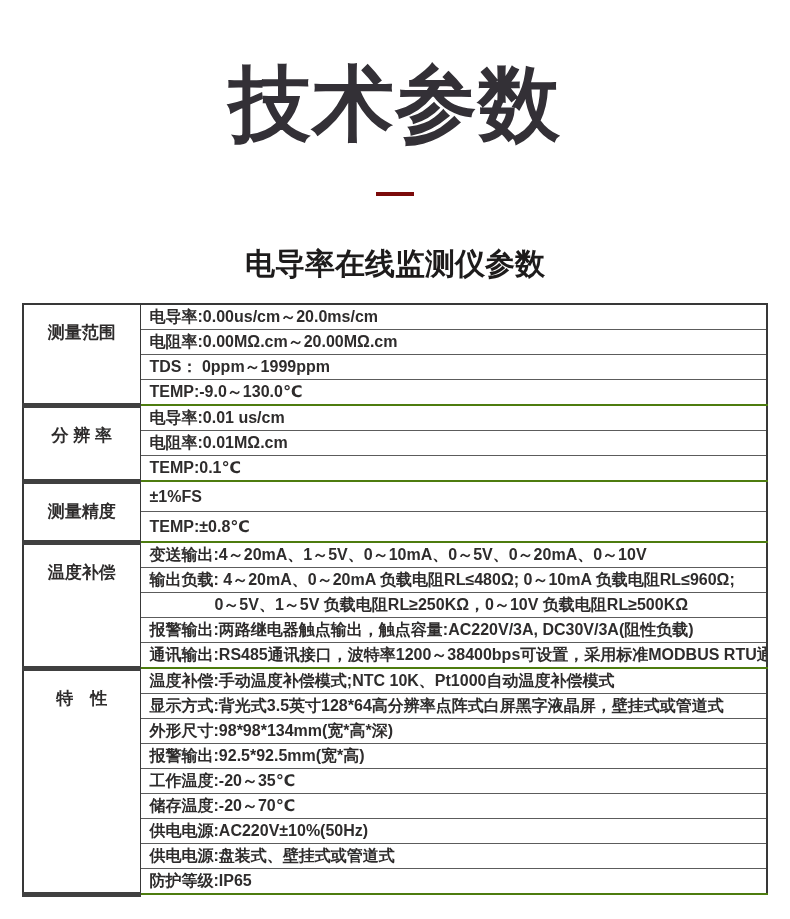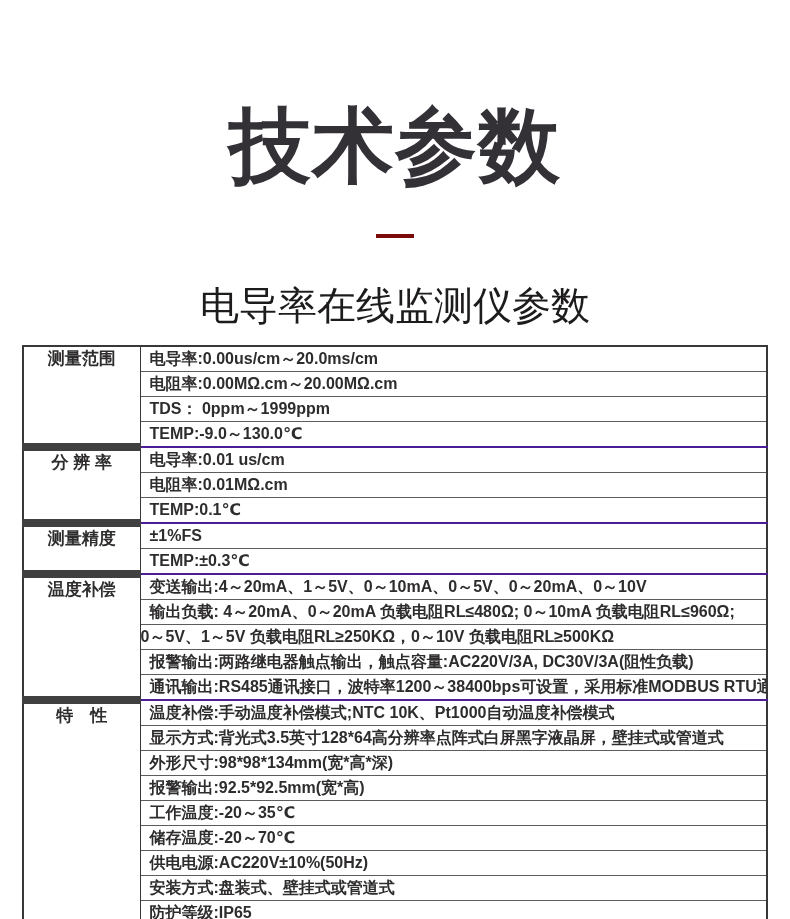--- a/index.html
+++ b/index.html
@@ -7,77 +7,78 @@
     margin: 0; padding: 0;
     width: 790px; height: 919px;
     background: #ffffff;
     font-family: "Liberation Sans", "DejaVu Sans", sans-serif;
     color: #2e2c2c;
     overflow: hidden;
   }
   .page { width: 790px; height: 919px; background: #fff; }
 
   .main-title {
-    margin: 104px 0 0 0;
+    margin: 62px 0 0 0;
     text-align: center;
     font-size: 82px;
     line-height: 84px;
     font-weight: 900;
     letter-spacing: 1px;
     color: #333036;
   }
   .title-divider {
     width: 38px; height: 4px;
     background: #7b0a0a;
     margin: 46px auto 0 auto;
   }
   .sub-title {
     margin: 52px 0 0 0;
     text-align: center;
-    font-size: 39px;
+    font-size: 30px;
     line-height: 32px;
-    font-weight: normal;
+    font-weight: bold;
     color: #1d1b1b;
   }
 
   table.spec-table {
     border-collapse: collapse;
     table-layout: fixed;
     margin: 23px 0 0 22px;
     width: 746px;
     border: 2px solid #383838;
   }
   table.spec-table th {
     width: 117px;
     vertical-align: top;
     text-align: center;
     font-size: 17px;
     line-height: 24px;
     font-weight: bold;
     color: #2e2c2c;
-    padding: 0;
+    padding: 16px;
     border-right: 1px solid #383838;
-    border-bottom: 8px solid #404040;
+    border-bottom: 5px solid #404040;
     white-space: pre;
   }
   table.spec-table td {
     font-size: 16px;
     line-height: 24px;
     height: 24px;
     font-weight: bold;
     color: #2e2c2c;
     padding: 0 4px 0 9px;
     border-bottom: 1px solid #5c5c5c;
     white-space: nowrap;
     overflow: hidden;
   }
   table.spec-table tr.section-end td {
-    border-bottom: 2px solid #4c1d95;
+    border-bottom: 2px solid #4d7c0f;
   }
   table.spec-table td.center {
+    text-align: center;
     padding-left: 0;
   }
 </style>
 </head>
 <body>
 
 <div class="page">
 
   <h1 class="main-title">技术参数</h1>
 
@@ -108,21 +109,21 @@
           <td>电阻率:0.01MΩ.cm</td>
         </tr>
         <tr class="section-end">
           <td>TEMP:0.1℃</td>
         </tr>
         <tr>
           <th rowspan="2">测量精度</th>
           <td>±1%FS</td>
         </tr>
         <tr class="section-end">
-          <td>TEMP:±0.3℃</td>
+          <td>TEMP:±0.8℃</td>
         </tr>
         <tr>
           <th rowspan="5">温度补偿</th>
           <td>变送输出:4～20mA、1～5V、0～10mA、0～5V、0～20mA、0～10V</td>
         </tr>
         <tr>
           <td>输出负载: 4～20mA、0～20mA 负载电阻RL≤480Ω; 0～10mA 负载电阻RL≤960Ω;</td>
         </tr>
         <tr>
           <td class="center">0～5V、1～5V 负载电阻RL≥250KΩ，0～10V 负载电阻RL≥500KΩ</td>
@@ -149,21 +150,21 @@
         <tr>
           <td>工作温度:-20～35℃</td>
         </tr>
         <tr>
           <td>储存温度:-20～70℃</td>
         </tr>
         <tr>
           <td>供电电源:AC220V±10%(50Hz)</td>
         </tr>
         <tr>
-          <td>安装方式:盘装式、壁挂式或管道式</td>
+          <td>供电电源:盘装式、壁挂式或管道式</td>
         </tr>
         <tr class="section-end">
           <td>防护等级:IP65</td>
         </tr>
       </tbody>
   </table>
 
 </div>
 
 </body></html>

